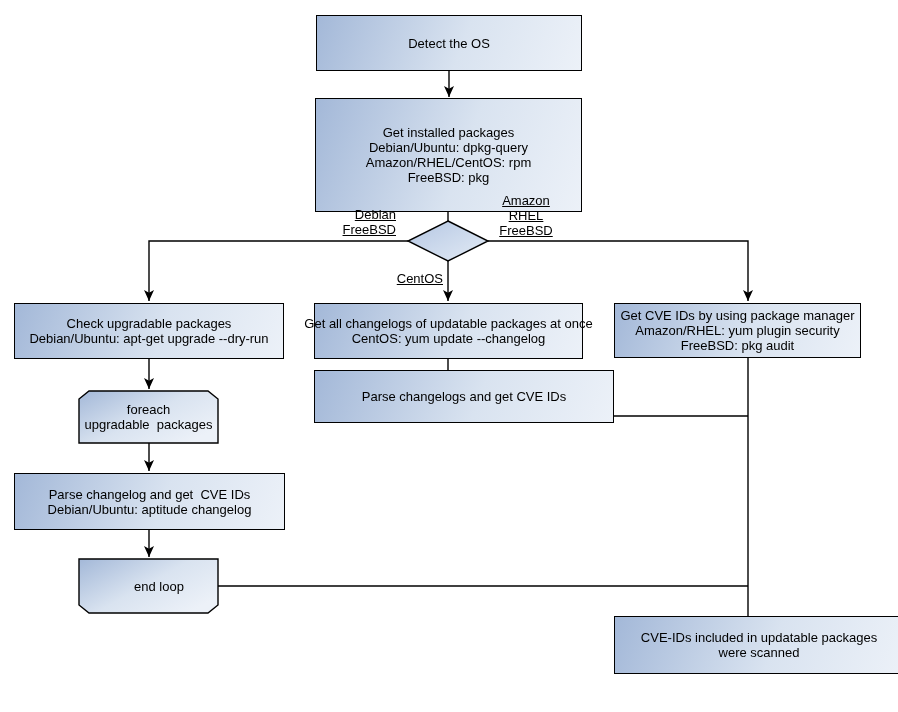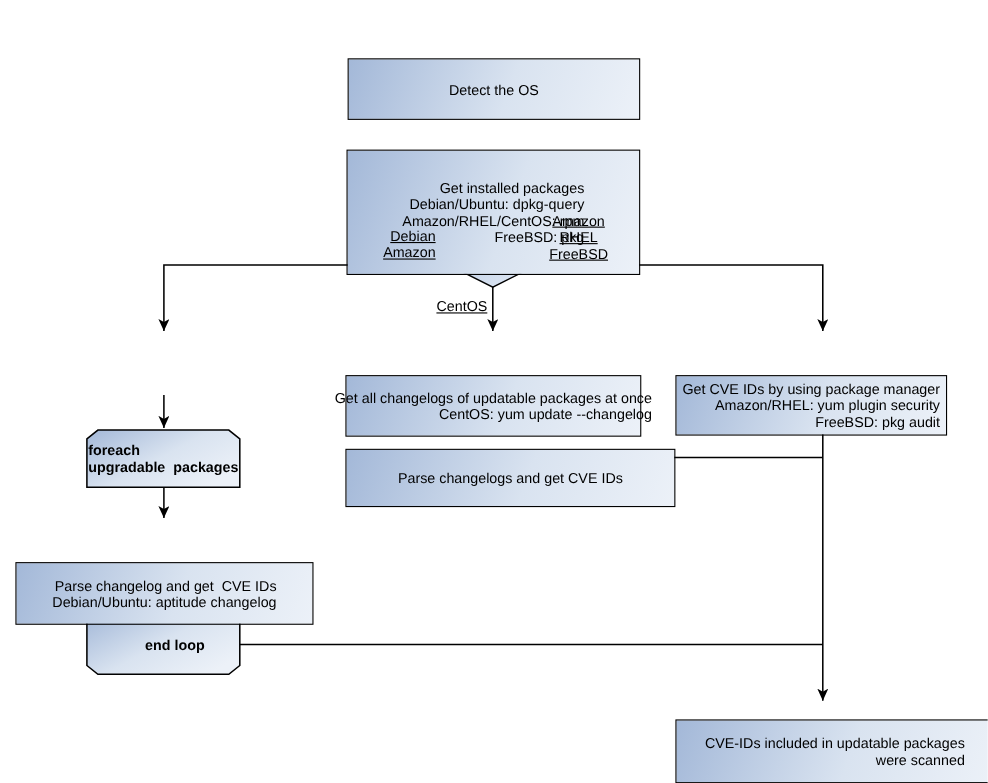--- a/index.html
+++ b/index.html
@@ -4,29 +4,28 @@
 <style>
   html,body{margin:0;padding:0;background:#ffffff;}
   #canvas{
     position:relative;width:898px;height:712px;background:#ffffff;
     font-family:"Liberation Sans",sans-serif;font-size:13px;color:#000;
     overflow:hidden;
   }
   #edge-layer{position:absolute;left:0;top:0;width:898px;height:712px;}
   .node{
     position:absolute;display:flex;align-items:center;justify-content:center;
-    text-align:right;box-sizing:border-box;
+    text-align:center;box-sizing:border-box;
     background:linear-gradient(110deg,#a3b8d8 0%,#d9e3f0 55%,#ecf1f8 100%);
     border:1.4px solid #000;
-    margin-top:38px;
   }
   .node > span{white-space:pre;line-height:15px;}
   .shape-label{
     position:absolute;display:flex;align-items:center;justify-content:center;
-    text-align:left;background:transparent;border:none;font-weight:bold;
+    text-align:center;background:transparent;border:none;
   }
   .shape-label > span{white-space:pre;line-height:15px;}
   .edge-label{position:absolute;white-space:pre;line-height:15px;text-decoration:underline;}
   .align-right{text-align:right;}
   .align-center{text-align:center;}
 </style>
 </head>
 <body>
 
 <div id="canvas">
@@ -71,20 +70,24 @@
     <span>Detect the OS</span>
   </div>
 
   <div class="node" style="left:315px;top:98px;width:267px;height:114px">
     <span>Get installed packages
 Debian/Ubuntu: dpkg-query
 Amazon/RHEL/CentOS: rpm
 FreeBSD: pkg</span>
   </div>
 
+  <div class="node" style="left:14px;top:303px;width:270px;height:56px">
+    <span>Check upgradable packages
+Debian/Ubuntu: apt-get upgrade --dry-run</span>
+  </div>
 
   <div class="shape-label" style="left:79px;top:391px;width:139px;height:52px">
     <span>foreach
 upgradable  packages</span>
   </div>
 
   <div class="node" style="left:14px;top:473px;width:271px;height:57px">
     <span>Parse changelog and get  CVE IDs
 Debian/Ubuntu: aptitude changelog</span>
   </div>
@@ -107,21 +110,21 @@
 Amazon/RHEL: yum plugin security
 FreeBSD: pkg audit</span>
   </div>
 
   <div class="node" style="left:614px;top:616px;width:290px;height:58px">
     <span>CVE-IDs included in updatable packages
 were scanned</span>
   </div>
 
   <div class="edge-label align-right" style="left:316px;top:207px;width:80px">Debian
-Amazon</div>
+FreeBSD</div>
 
   <div class="edge-label align-center" style="left:486px;top:193px;width:80px">Amazon
 RHEL
 FreeBSD</div>
 
   <div class="edge-label align-right" style="left:384px;top:271px;width:59px">CentOS</div>
 
 </div>
 
 </body></html>

